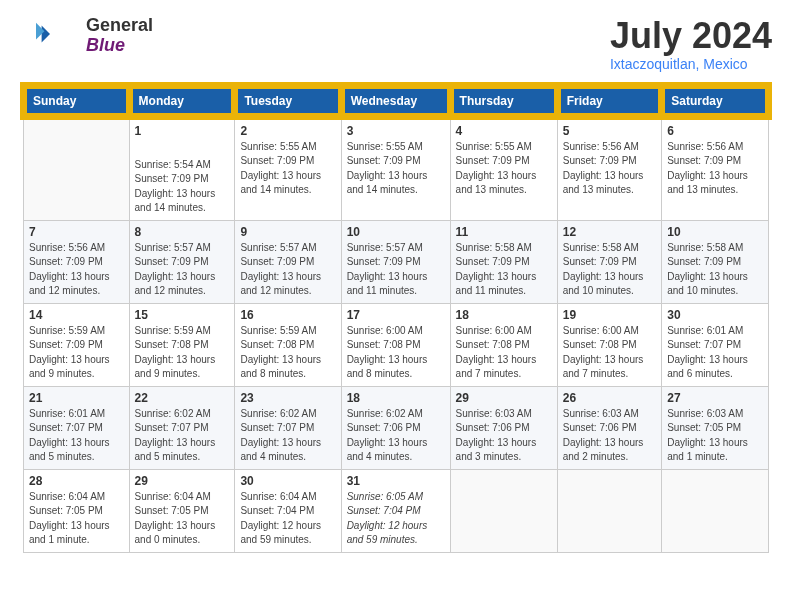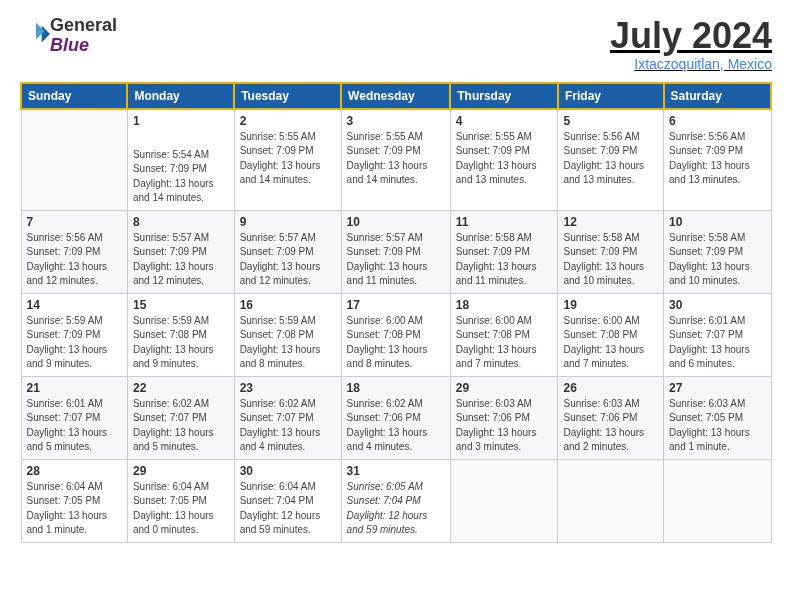--- a/index.html
+++ b/index.html
@@ -23,31 +23,30 @@
       margin-bottom: 10px;
     }
     .logo {
       display: flex;
       align-items: center;
     }
     .logo-text {
       font-size: 18px;
       font-weight: bold;
       line-height: 1.1;
+      margin-left: 36px;
     }
     .logo-general { color: #333; }
     .logo-blue { color: #701a75; font-style: italic; }
     .logo-icon {
       width: 28px;
       height: 28px;
       margin-left: 2px;
     }
     .title-block {
-      text-align: right;
-      text-decoration: underline;
     }
     .calendar-title {
       font-size: 36px;
       font-weight: bold;
       color: #333;
       line-height: 1.1;
     }
     .calendar-subtitle {
       font-size: 14px;
       color: #3b82f6;
@@ -57,21 +56,21 @@
       border-collapse: collapse;
       font-size: 10.5px;
     }
     .calendar th {
       background: #1a5fa8;
       color: #fff;
       text-align: left;
       padding: 5px 6px;
       font-size: 12px;
       font-weight: bold;
-      border: 2px solid #eab308;
+      border: 7px solid #eab308;
     }
     .calendar td {
       vertical-align: top;
       border: 1px solid #ccc;
       padding: 4px 5px;
       width: 113px;
       min-height: 70px;
     }
     .calendar td.empty {
       background: #f9f9f9;

